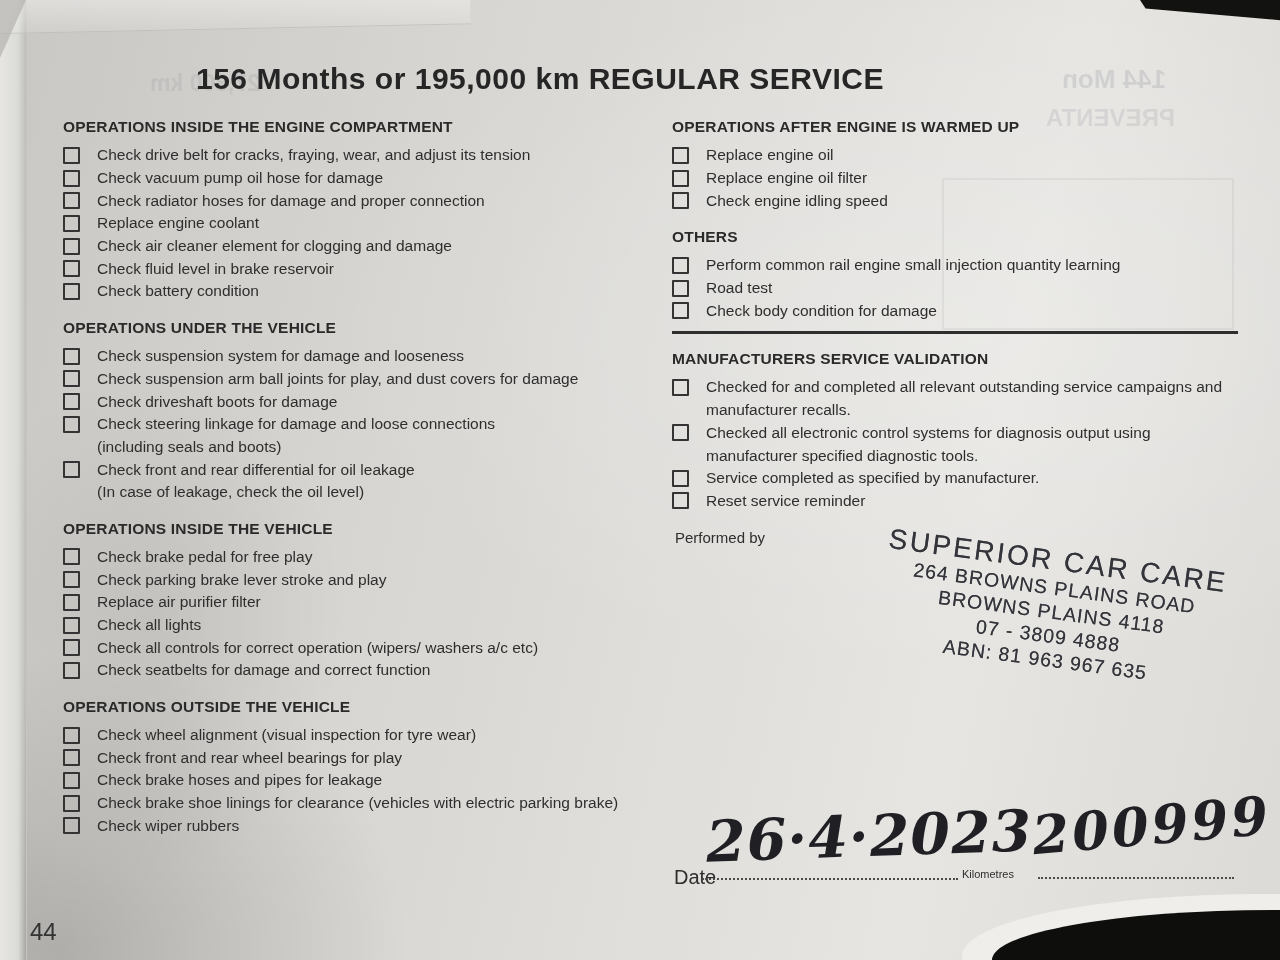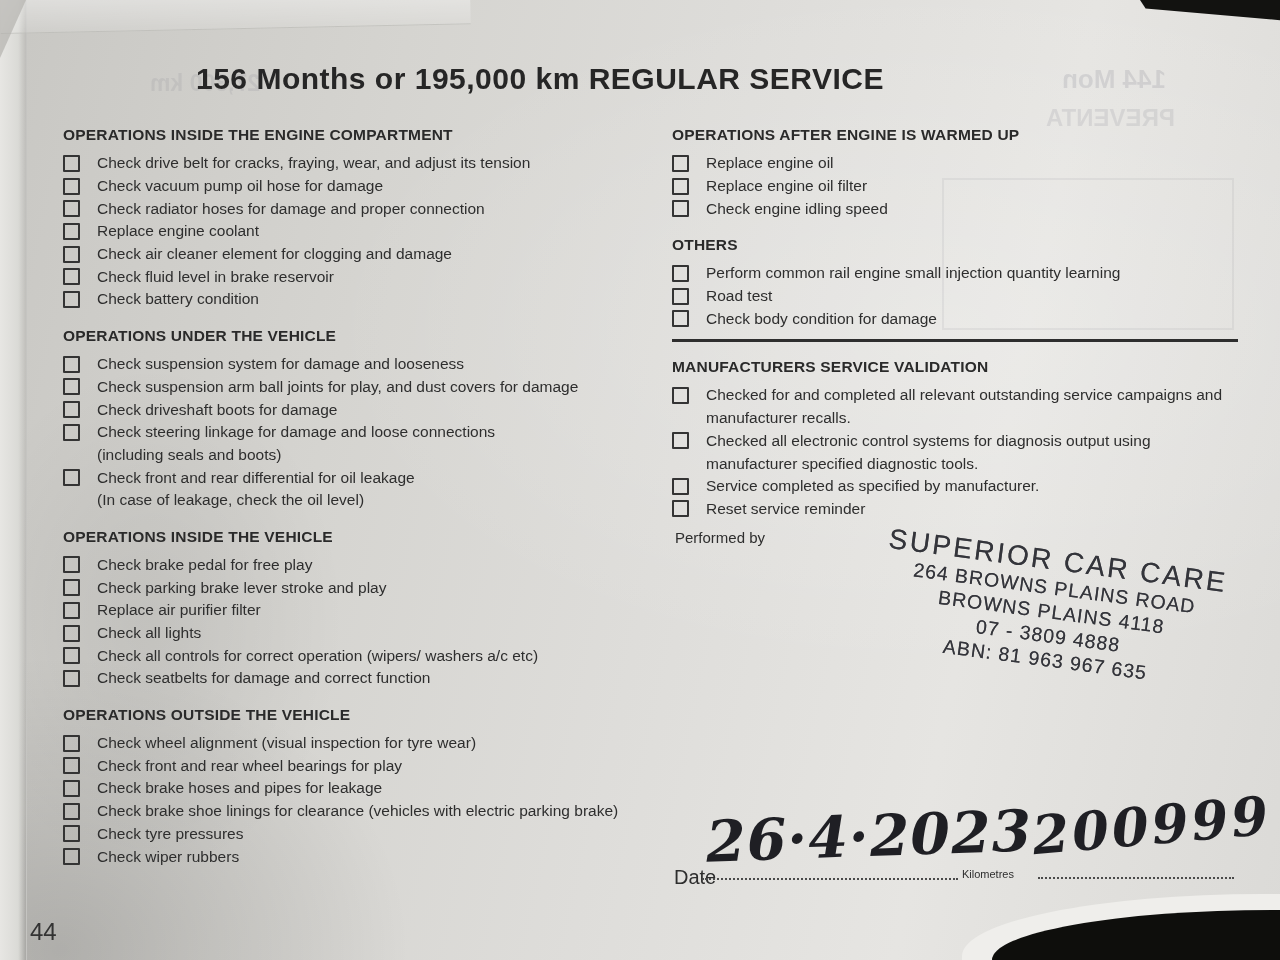--- a/index.html
+++ b/index.html
@@ -69,21 +69,21 @@
 
   .col { position:absolute; top:118px; }
   .col-left  { left:63px;  width:600px; }
   .col-right { left:672px; width:566px; }
 
   .sec-head {
     font-size:15.5px; font-weight:bold; color:#2a2a2a;
     line-height:17px; margin:16px 0 9px 0; letter-spacing:0.2px;
     white-space:nowrap;
   }
-  .sec:first-child .sec-head { margin-top:8px; }
+  .sec:first-child .sec-head { margin-top:0; }
 
   .row { display:flex; align-items:center; height:22.7px; }
   .cb {
     width:17px; height:17px; border:2.4px solid #343434; border-radius:1px;
     margin-right:17px; flex:0 0 auto; background:transparent;
   }
   .cb.spacer { visibility:hidden; }
   .lbl { font-size:15.5px; color:#2e2e2e; white-space:nowrap; }
 
   .rule {
@@ -237,24 +237,20 @@
         <div class="row">
           <span class="cb"></span>
           <span class="lbl">Check brake hoses and pipes for leakage</span>
         </div>
         <div class="row">
           <span class="cb"></span>
           <span class="lbl">Check brake shoe linings for clearance (vehicles with electric parking brake)</span>
         </div>
         <div class="row">
           <span class="cb"></span>
-          <span class="lbl">Check tyre pressures</span>
-        </div>
-        <div class="row">
-          <span class="cb"></span>
           <span class="lbl">Check wiper rubbers</span>
         </div>
       </div>
     </div>
   <div class="col col-right" id="col-right">
       <div class="sec">
         <div class="sec-head">OPERATIONS AFTER ENGINE IS WARMED UP</div>
         <div class="row">
           <span class="cb"></span>
           <span class="lbl">Replace engine oil</span>

